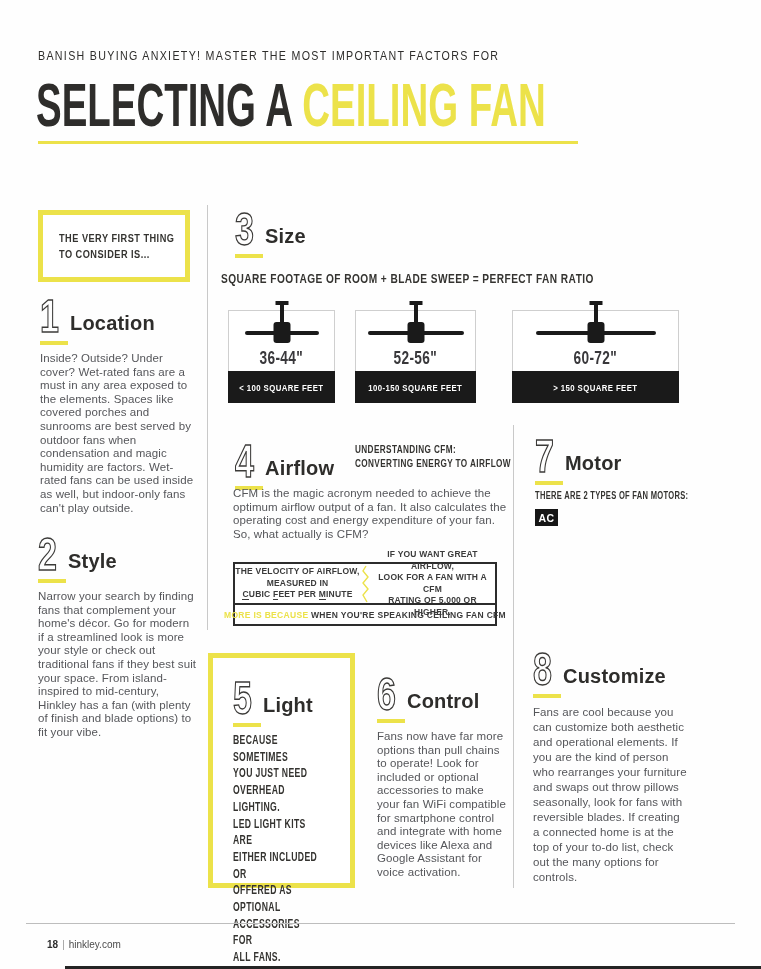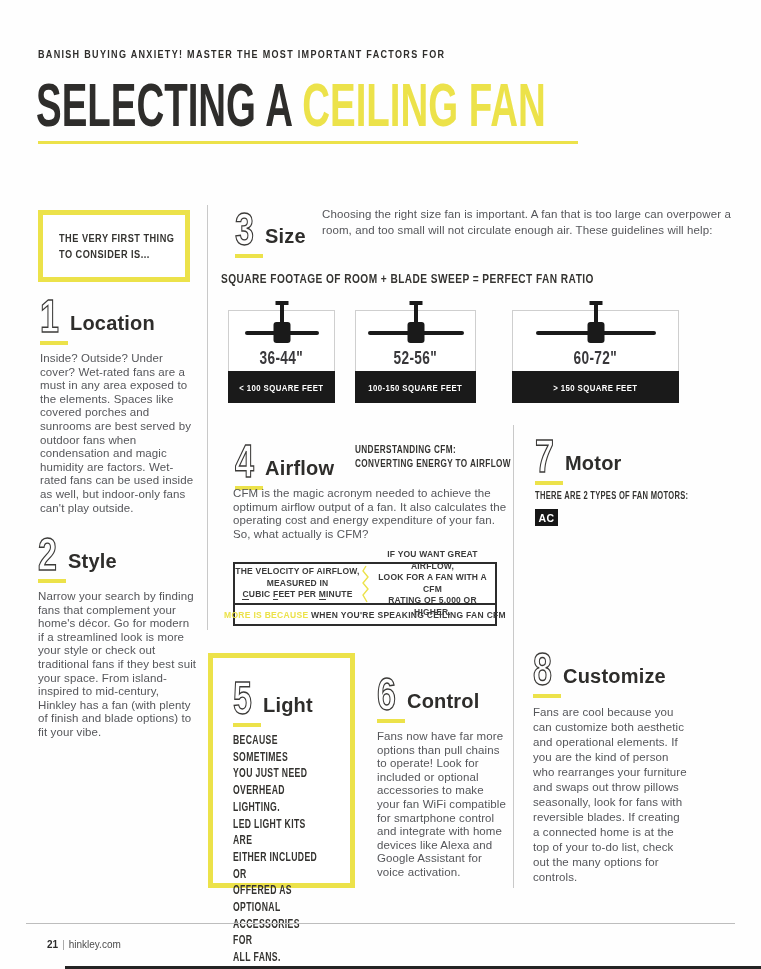--- a/index.html
+++ b/index.html
@@ -11,21 +11,21 @@
   *{margin:0;padding:0;box-sizing:border-box;}
   html,body{background:#ffffff;}
   body{font-family:"Liberation Sans",sans-serif;}
   .sheet{position:relative;width:761px;height:969px;background:#fefefe;overflow:hidden;}
 
   
   .condL{display:inline-block;transform:scaleX(0.8);transform-origin:0 50%;white-space:nowrap;}
   .condC{display:inline-block;transform:scaleX(0.82);transform-origin:50% 50%;white-space:nowrap;}
 
   
-  .kicker{position:absolute;left:38px;top:48px;font-size:11px;font-weight:bold;letter-spacing:1.6px;color:var(--dark);}
+  .kicker{position:absolute;left:38px;top:48px;font-size:13px;font-weight:normal;letter-spacing:1.6px;color:var(--dark);}
   .kicker .condL{transform:scaleX(0.82);}
   .title{position:absolute;left:36px;top:74px;font-size:62px;line-height:62px;font-weight:bold;color:var(--dark);white-space:nowrap;transform:scaleX(0.62);transform-origin:0 0;letter-spacing:0px;}
   .title .accent{color:var(--yellow);}
   .title-rule{position:absolute;left:38px;top:141px;width:540px;height:3px;background:var(--yellow);}
 
   
   .vline{position:absolute;width:1px;background:#c9c9c9;}
   .footer-line{position:absolute;left:26px;top:923px;width:709px;height:1px;background:#bdbdbd;}
   .bottom-strip{position:absolute;left:65px;top:966px;width:696px;height:3px;background:#242424;}
 
@@ -128,21 +128,20 @@
     <p style="width:160px;">Narrow your search by finding fans that complement your home's décor. Go for modern if a streamlined look is more your style or check out traditional fans if they best suit your space. From island-inspired to mid-century, Hinkley has a fan (with plenty of finish and blade options) to fit your vibe.</p>
   </div>
 
   <div class="sec" style="left:235px;top:203px;">
     <div class="sec-head">
       <span class="num">3</span>
       <h2>Size</h2>
     </div>
     <div class="numbar"></div>
   </div>
-  <div class="para" style="left:322px;top:207px;width:412px;line-height:15.5px;">Choosing the right size fan is important. A fan that is too large can overpower a room, and too small will not circulate enough air. These guidelines will help:</div>
   <div class="formula">
     <span class="condL">SQUARE FOOTAGE OF ROOM + BLADE SWEEP = PERFECT FAN RATIO</span>
   </div>
 
   <div class="card" style="left:228px;width:107px;">
     <div class="fan">
       <div class="cap"></div>
         <div class="rod"></div>
         <div class="fbody"></div>
         <div class="blades" style="width:74px;"></div>
@@ -261,17 +260,17 @@
     <div class="sec-head">
       <span class="num">8</span>
       <h2>Customize</h2>
     </div>
     <div class="numbar"></div>
     <p style="width:155px;">Fans are cool because you can customize both aesthetic and operational elements. If you are the kind of person who rearranges your furniture and swaps out throw pillows seasonally, look for fans with reversible blades. If creating a connected home is at the top of your to-do list, check out the many options for controls.</p>
   </div>
 
   <div class="footer-line"></div>
   <div class="footer">
-    <span class="pg">21</span><span class="sep">|</span><a href="#">hinkley.com</a>
+    <span class="pg">18</span><span class="sep">|</span><a href="#">hinkley.com</a>
   </div>
   <div class="bottom-strip"></div>
 
 </div>
 
 </body></html>

